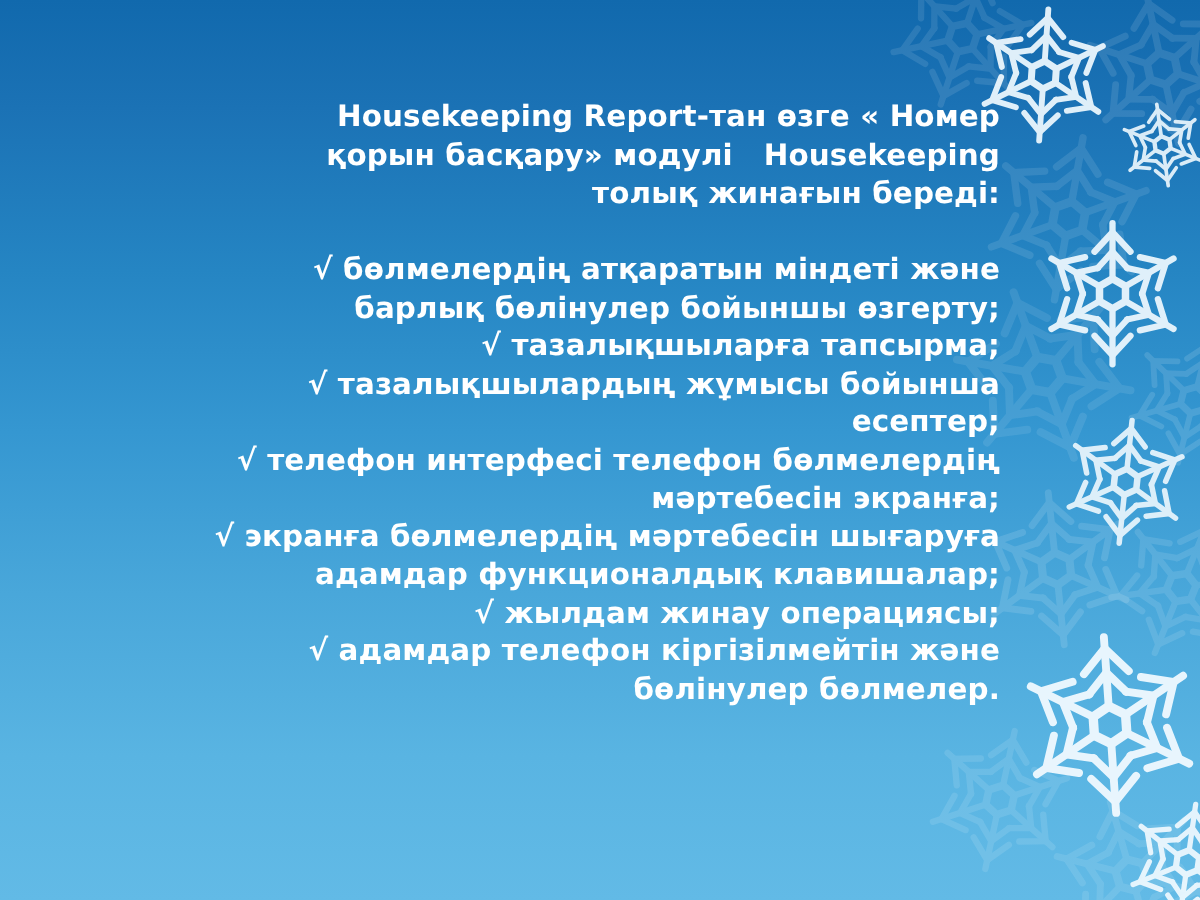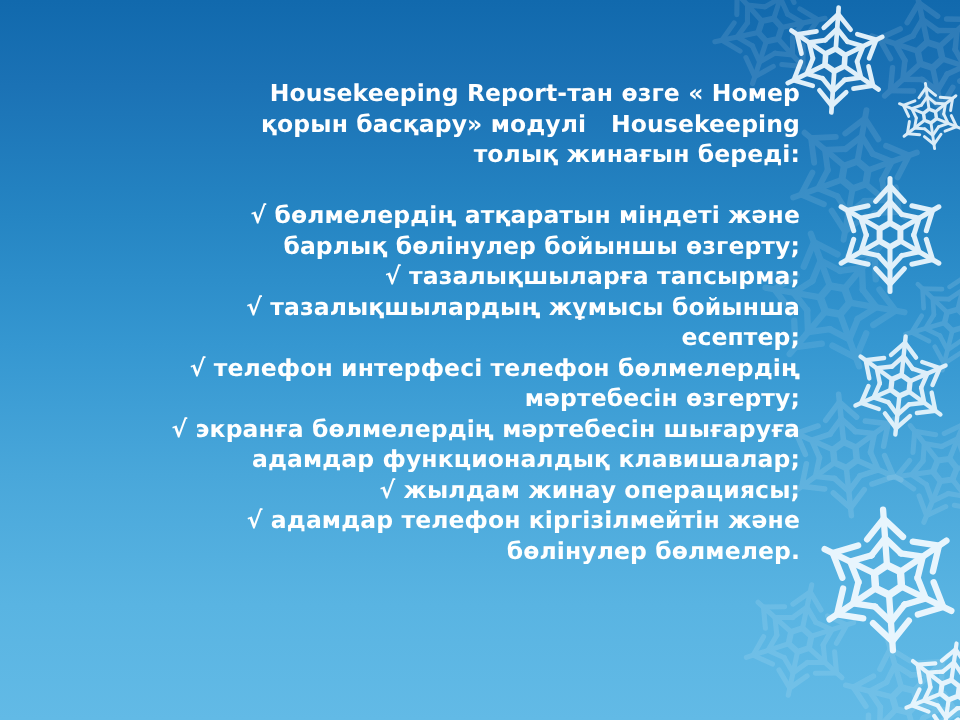--- a/index.html
+++ b/index.html
@@ -623,21 +623,21 @@
         <div class="para-line">толық жинағын береді:</div>
       </div>
     <div class="spacer-line"></div>
     <div>
         <div class="para-line">√ бөлмелердің атқаратын міндеті және</div>
         <div class="para-line">барлық бөлінулер бойыншы өзгерту;</div>
         <div class="para-line">√ тазалықшыларға тапсырма;</div>
         <div class="para-line">√ тазалықшылардың жұмысы бойынша</div>
         <div class="para-line">есептер;</div>
         <div class="para-line">√ телефон интерфесі телефон бөлмелердің</div>
-        <div class="para-line">мәртебесін өзгерту;</div>
+        <div class="para-line">мәртебесін экранға;</div>
         <div class="para-line">√ экранға бөлмелердің мәртебесін шығаруға</div>
         <div class="para-line">адамдар функционалдық клавишалар;</div>
         <div class="para-line">√ жылдам жинау операциясы;</div>
         <div class="para-line">√ адамдар телефон кіргізілмейтін және</div>
         <div class="para-line">бөлінулер бөлмелер.</div>
       </div>
   </div>
 
 </div>
 

